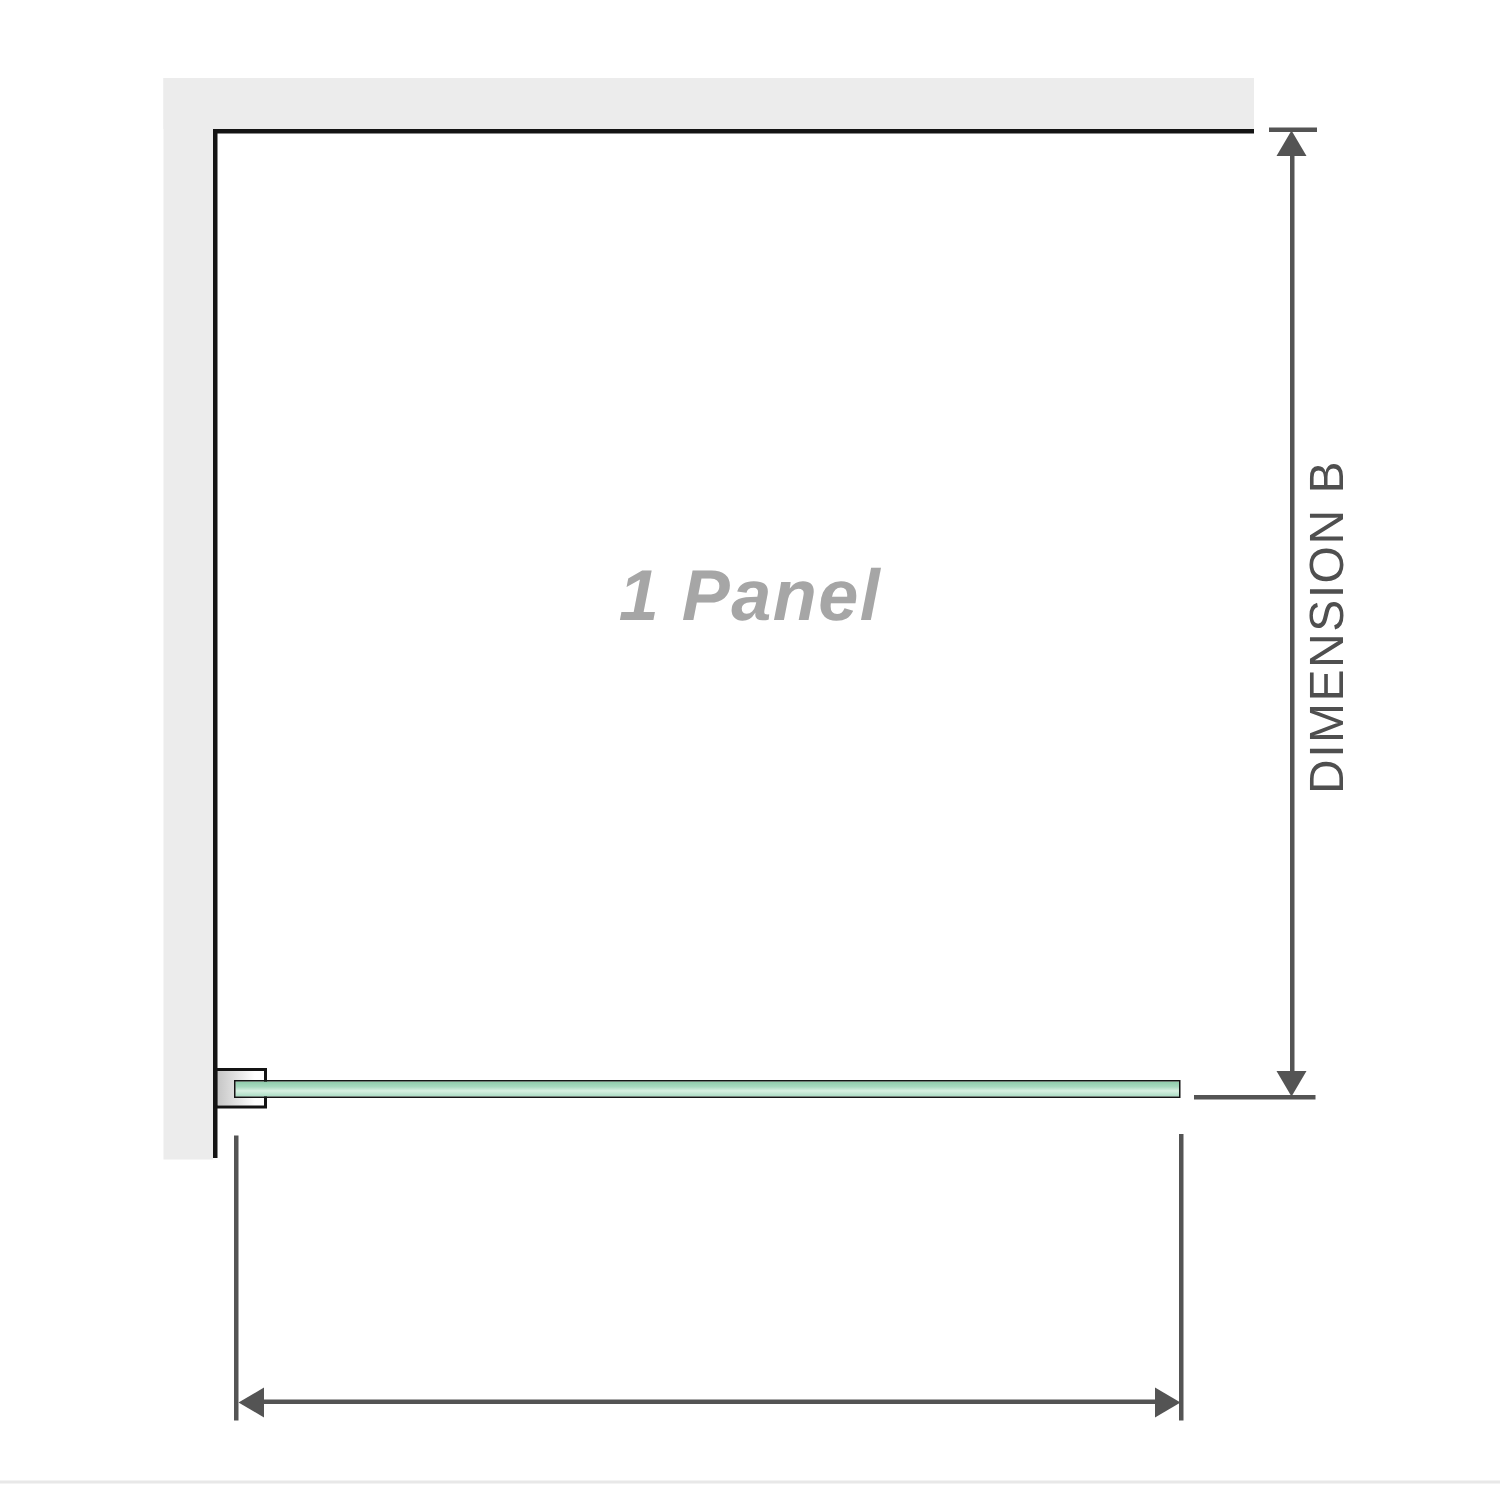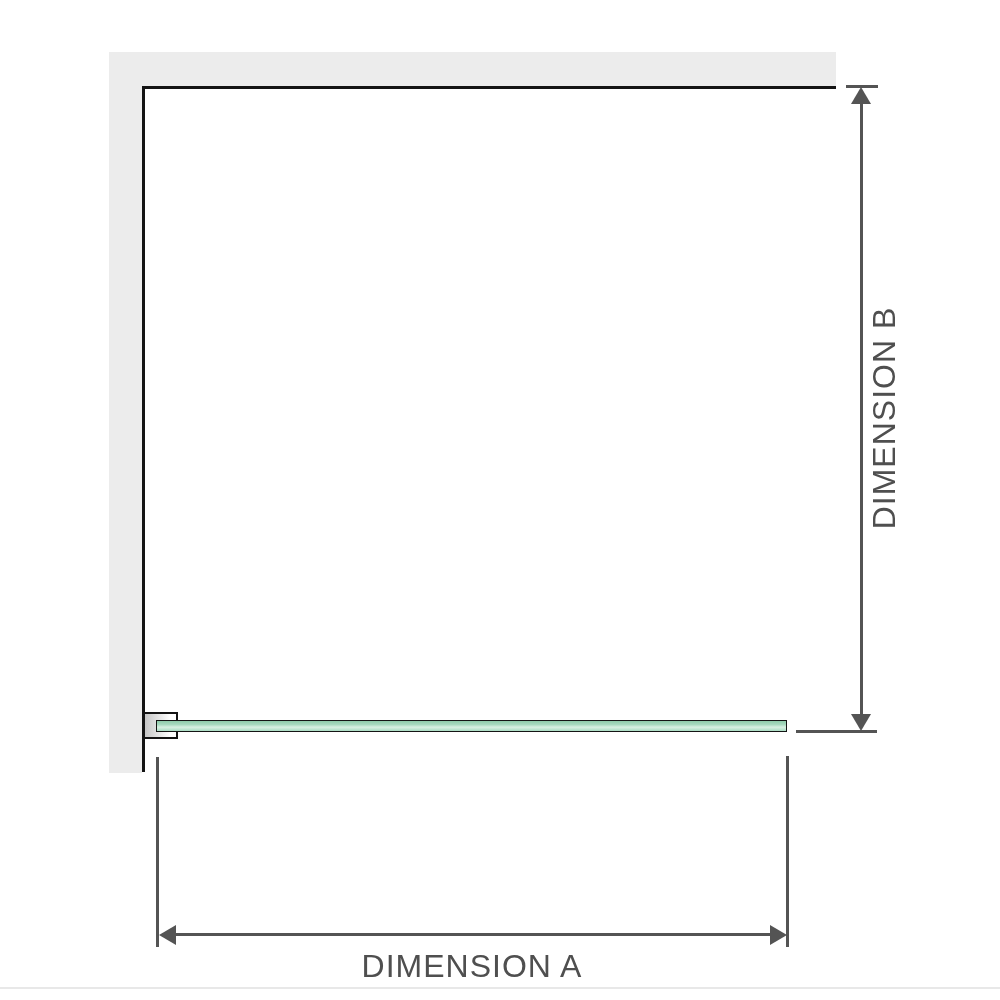--- a/index.html
+++ b/index.html
@@ -83,33 +83,33 @@
 <body>
 
 <div class="stage">
 
   <div class="abs wall-top"></div>
   <div class="abs wall-left"></div>
 
   <div class="abs edge-top"></div>
   <div class="abs edge-left"></div>
 
+  <div class="abs panel-label">1 Panel</div>
 
   <div class="abs bracket"></div>
   <div class="abs glass"></div>
 
   <div class="abs dim dimb-cap-top"></div>
   <div class="abs dim dimb-cap-bottom"></div>
   <div class="abs dim dimb-line"></div>
   <div class="abs arr arr-up"></div>
   <div class="abs arr arr-down"></div>
   <div class="abs dim-label dimb-label">DIMENSION B</div>
 
   <div class="abs dim exta-left"></div>
   <div class="abs dim exta-right"></div>
   <div class="abs dim dima-line"></div>
   <div class="abs arr arr-left"></div>
   <div class="abs arr arr-right"></div>
-  <div class="abs dim-label dima-label">DIMENSION A</div>
 
   <div class="abs footer-rule"></div>
 
 </div>
 
 </body></html>

